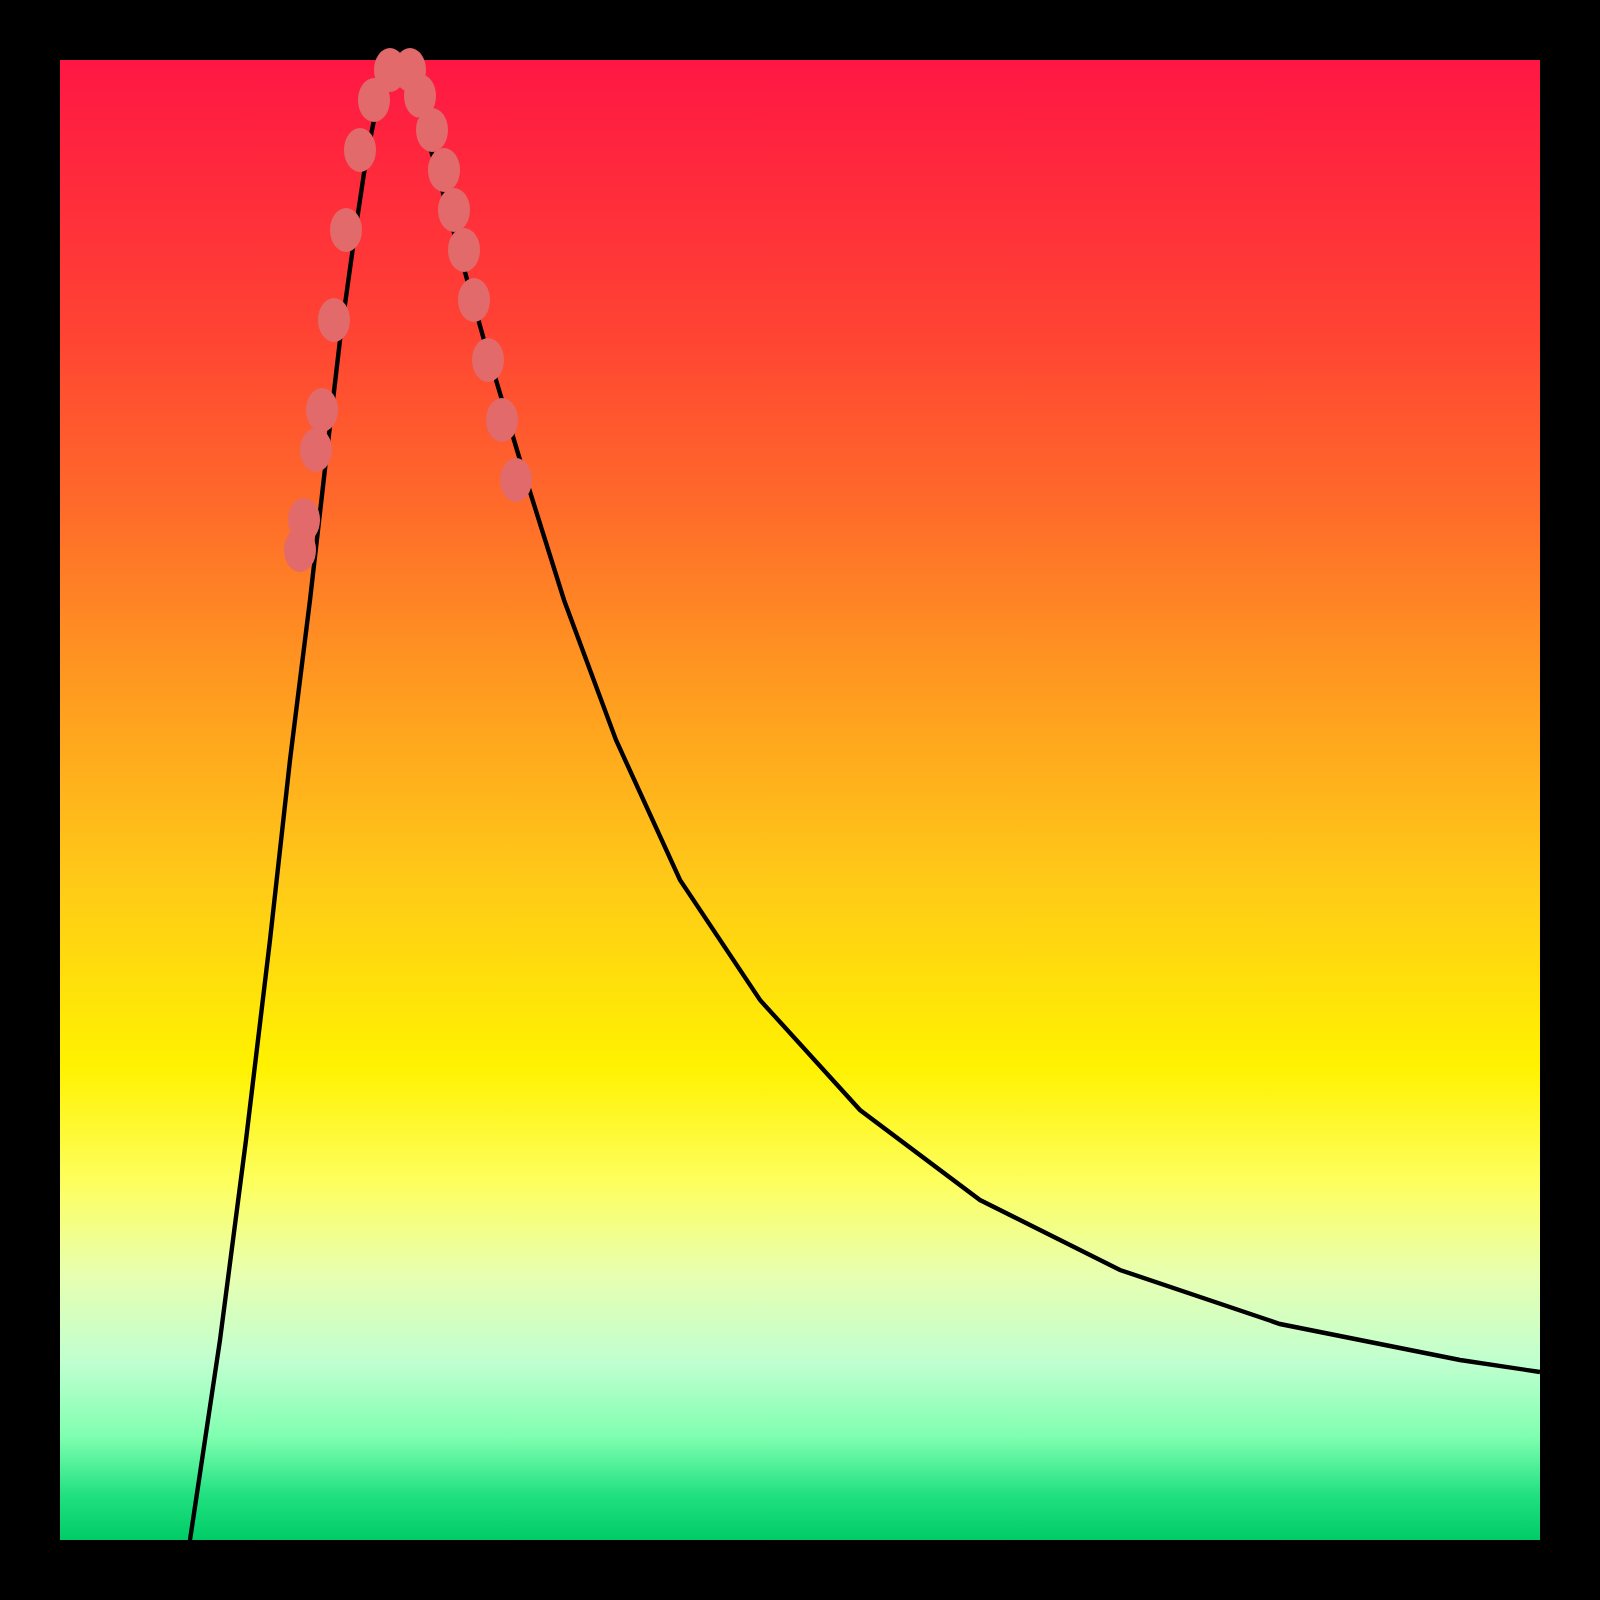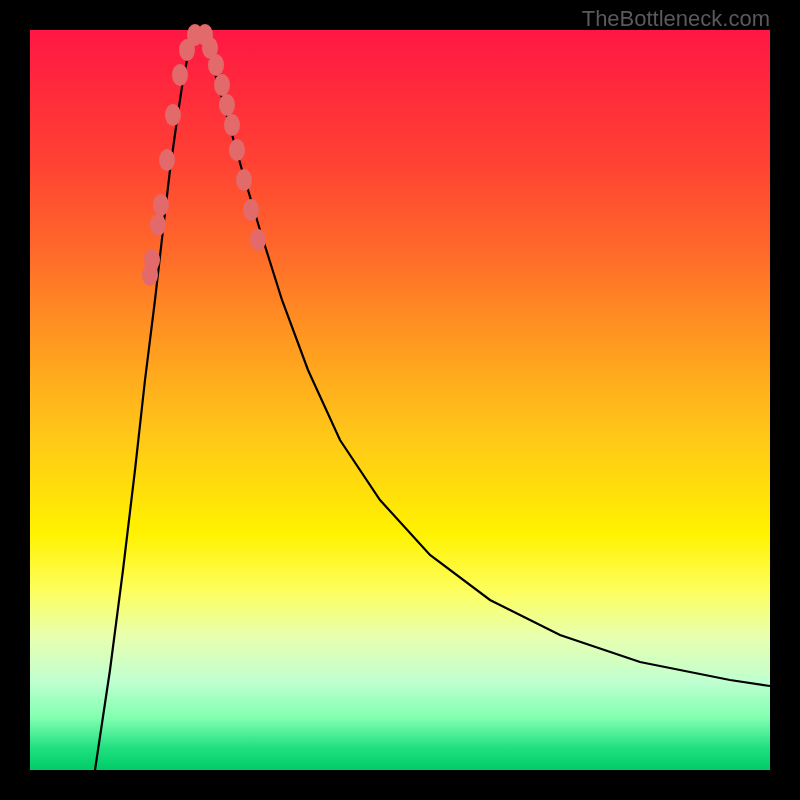--- a/index.html
+++ b/index.html
@@ -53,21 +53,20 @@
   inset: 0;
   width: 100%;
   height: 100%;
   overflow: visible;
 }
 </style>
 </head>
 <body>
 
 <div class="outer">
-  <div class="watermark">TheBottleneck.com</div>
   <div class="plot">
     <svg class="curve" viewBox="0 0 740 740" preserveAspectRatio="none">
       <path id="curve-path" fill="none" stroke="#000000" stroke-width="2.2" d="M65 740 L80 640 L93 540 L105 440 L115 350 L125 270 L133 200 L140 140 L147 90 L153 50 L158 25 L163 10 L168 2 L173 10 L179 25 L187 50 L198 90 L212 140 L230 200 L252 270 L278 340 L310 410 L350 470 L400 525 L460 570 L530 605 L610 632 L700 650 L740 656"></path>
       <g id="markers">
           <ellipse cx="120" cy="245" rx="8" ry="11" fill="#e26a6a"></ellipse>
           <ellipse cx="122" cy="230" rx="8" ry="11" fill="#e26a6a"></ellipse>
           <ellipse cx="128" cy="195" rx="8" ry="11" fill="#e26a6a"></ellipse>
           <ellipse cx="131" cy="175" rx="8" ry="11" fill="#e26a6a"></ellipse>
           <ellipse cx="137" cy="130" rx="8" ry="11" fill="#e26a6a"></ellipse>
           <ellipse cx="143" cy="85" rx="8" ry="11" fill="#e26a6a"></ellipse>

